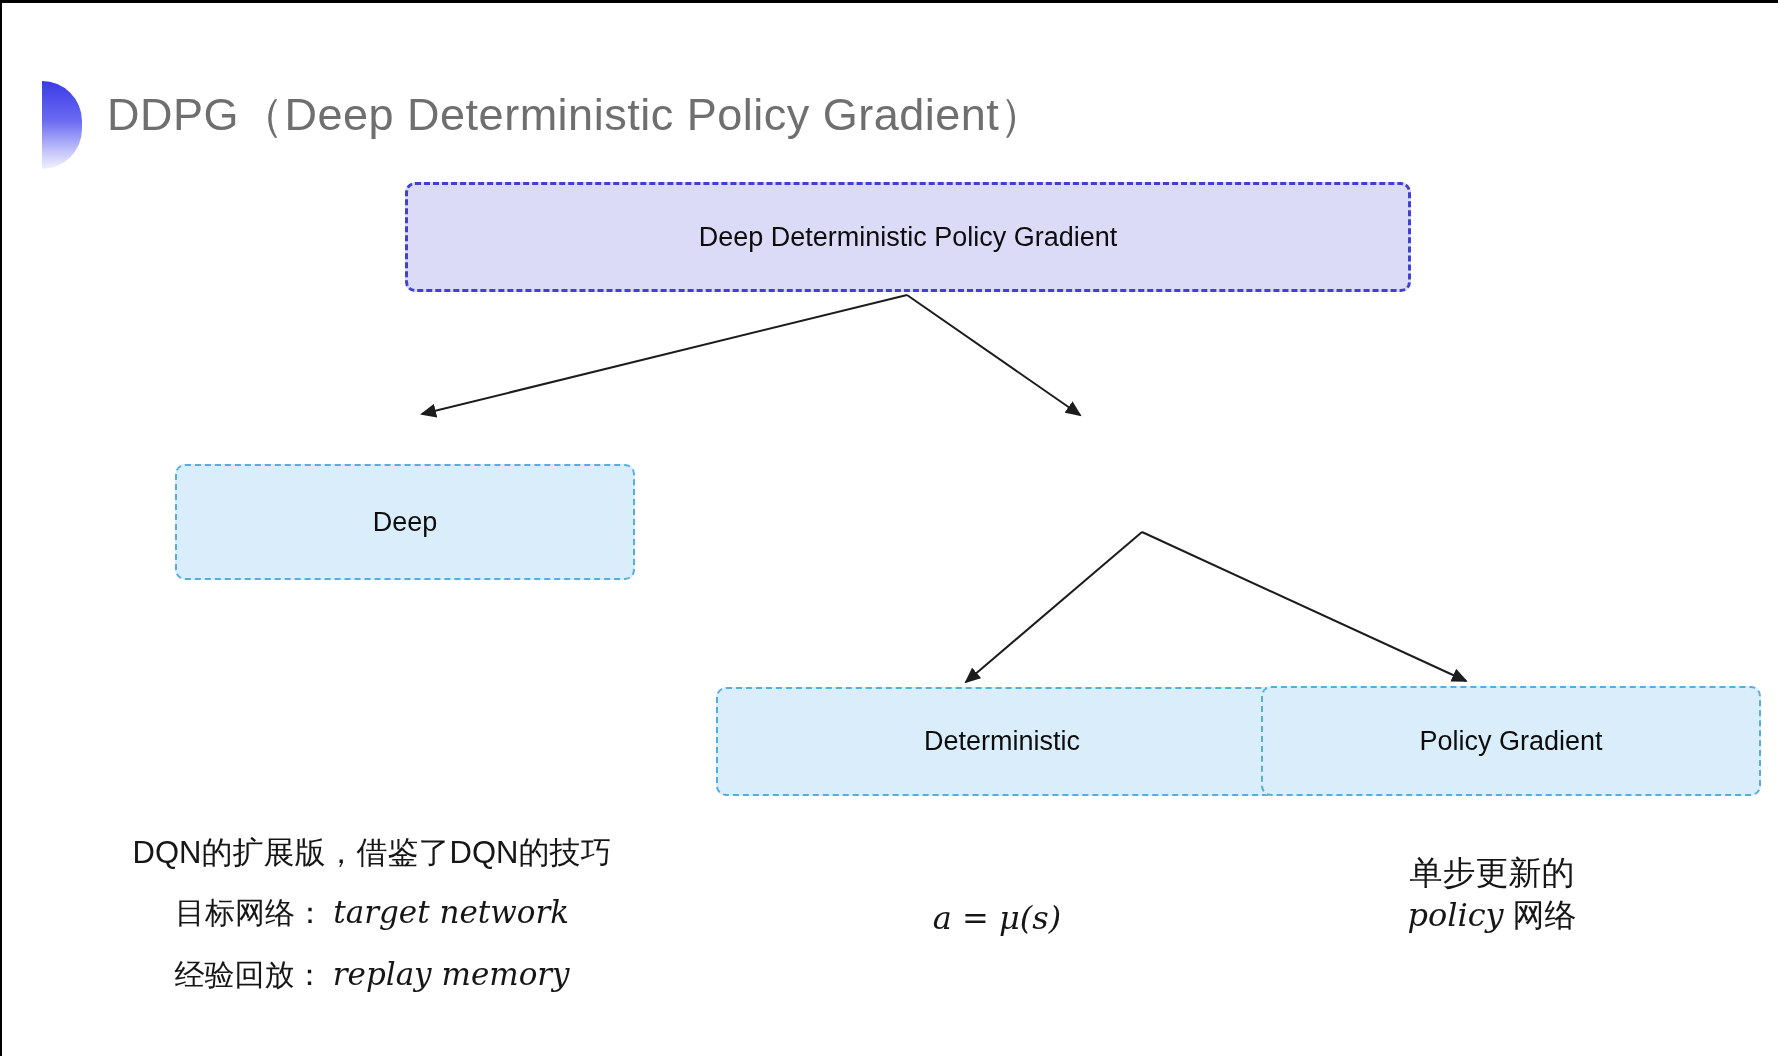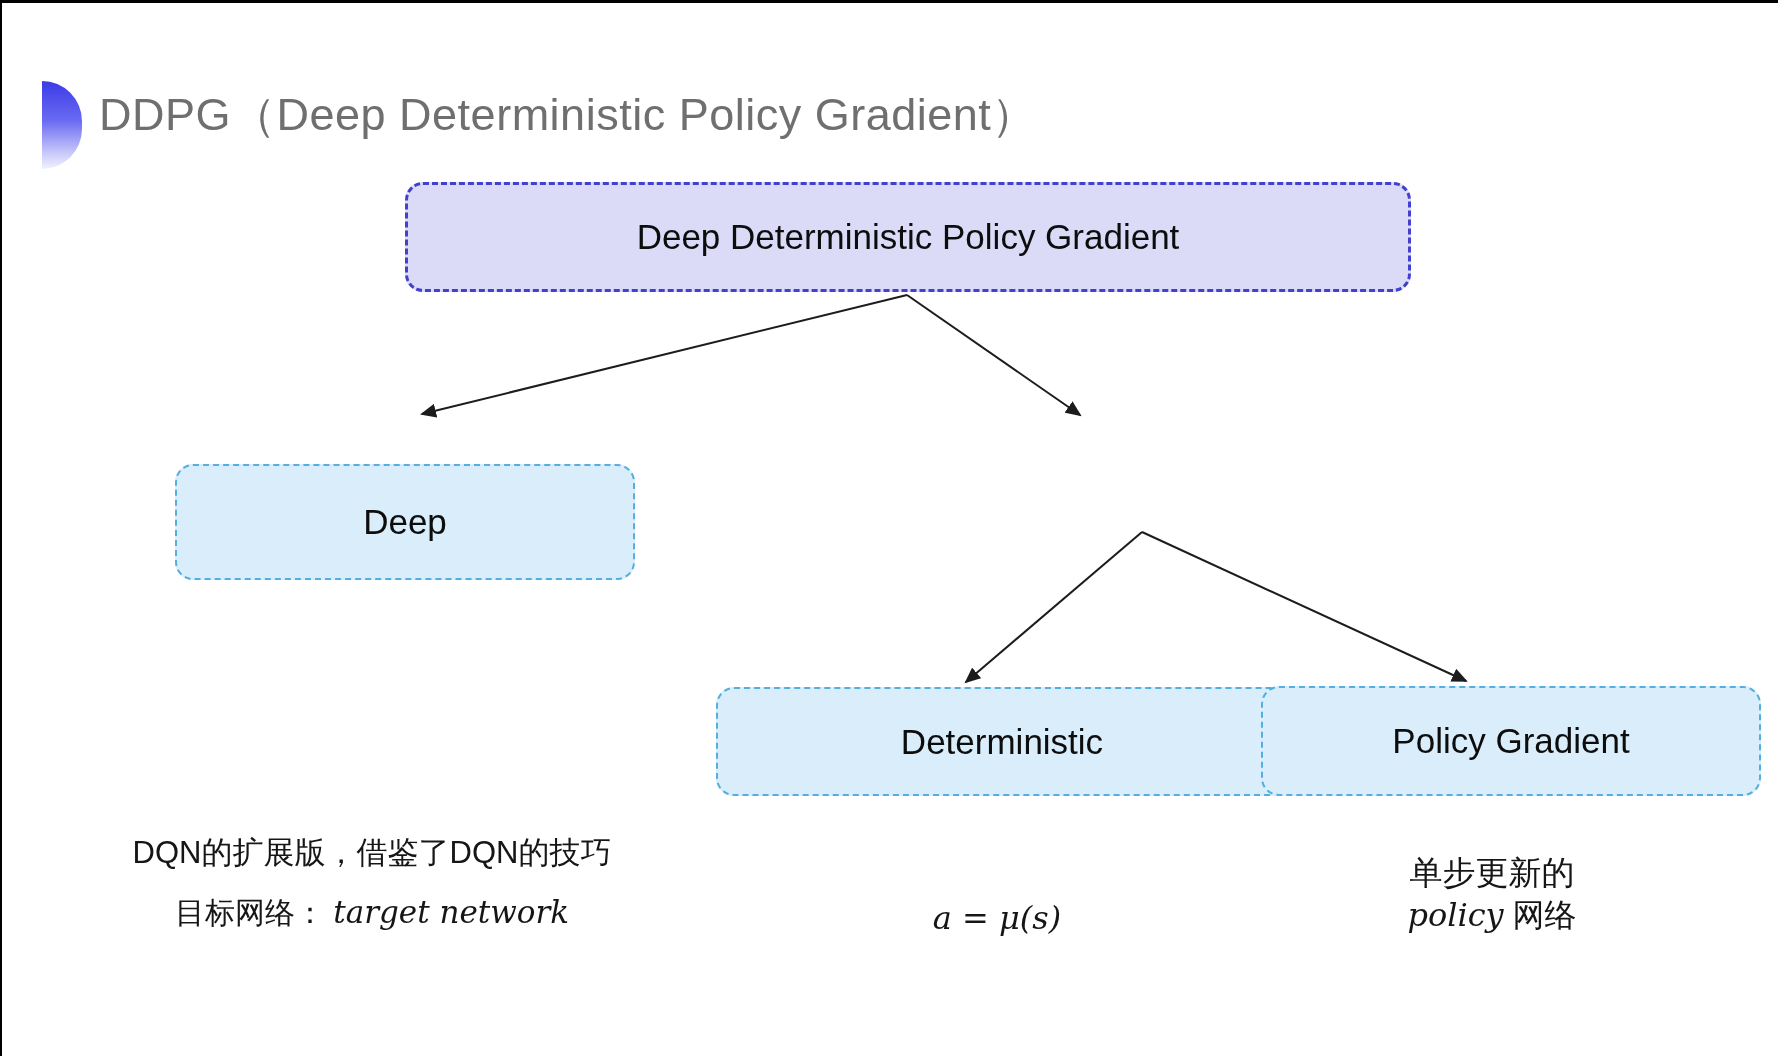--- a/index.html
+++ b/index.html
@@ -19,37 +19,37 @@
   
   .title-bullet {
     position: absolute;
     left: 40px; top: 78px;
     width: 40px; height: 88px;
     border-radius: 0 44px 44px 0;
     background: linear-gradient(180deg, #3b3be8 0%, #6a6af2 45%, #c9c9fa 82%, #f1f1ff 100%);
   }
   .page-title {
     position: absolute;
-    left: 97px; top: 82px;
+    left: 105px; top: 82px;
     font-size: 45px;
     font-weight: 500;
     letter-spacing: 0.5px;
     color: #6f6f6f;
     white-space: nowrap;
   }
 
   
   .node {
     position: absolute;
     box-sizing: border-box;
-    border-radius: 18px;
+    border-radius: 10px;
     display: flex;
     align-items: center;
     justify-content: center;
-    font-size: 35px;
+    font-size: 27px;
     color: #0d0d0d;
     white-space: nowrap;
   }
   .node.lavender { background: #dbdaf7; border: 3px dashed #4140cf; }
   .node.cyan     { background: #d9edfa; border: 2.5px dashed #54aede; }
 
   .node-ddpg { left: 403px; top: 179px;  width: 1006px; height: 110px; }
   .node-deep { left: 173px; top: 417px;  width: 460px;  height: 116px; margin-top: 44px; }
   .node-dpg  { left: 807px; top: 417px;  width: 832px;  height: 112px; }
   .node-det  { left: 714px; top: 684px;  width: 572px;  height: 109px; }
@@ -116,20 +116,24 @@
     <span>Policy Gradient</span>
   </div>
 
   <div class="note-line note-deep-1">
     <span class="cjk">DQN的扩展版，借鉴了DQN的技巧</span>
   </div>
   <div class="note-line note-deep-2">
     <span class="cjk">目标网络：</span>
     <span class="math">target network</span>
   </div>
+  <div class="note-line note-deep-3">
+    <span class="cjk">经验回放：</span>
+    <span class="math">replay memory</span>
+  </div>
 
   <div class="note-line note-det-2">
     <span class="math">a = μ(s)</span>
   </div>
 
   <div class="note-line note-pg-2">
     <span class="math">policy</span><span class="cjk"> 网络</span>
   </div>
   <div class="note-line note-pg-1">
     <span class="cjk">单步更新的</span>

